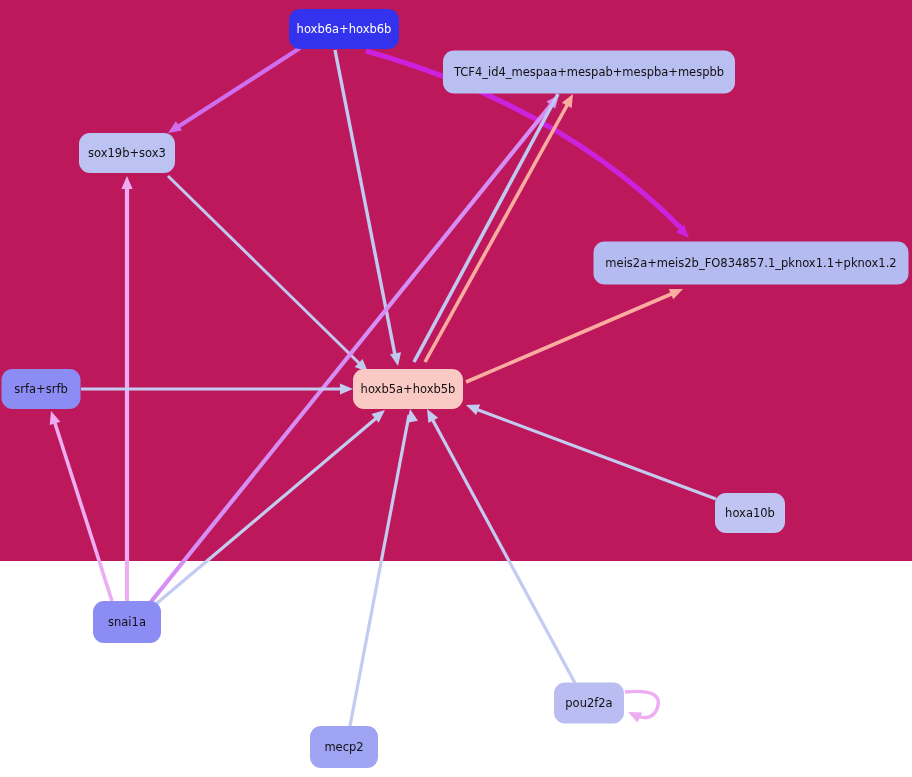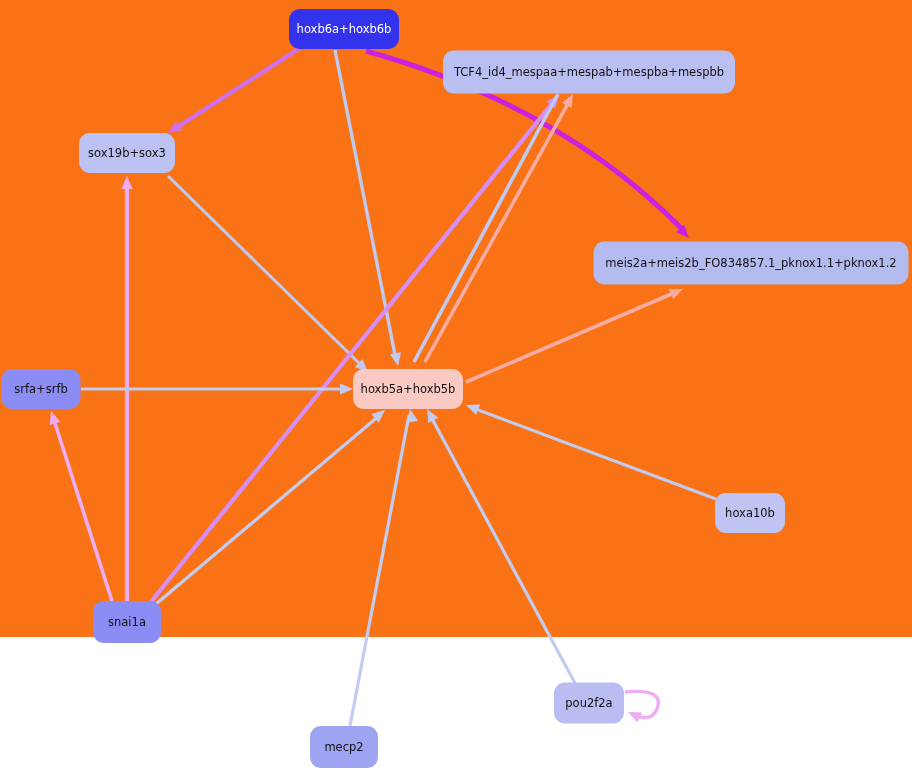--- a/index.html
+++ b/index.html
@@ -9,22 +9,22 @@
   }
   body {
     width: 912px;
     height: 777px;
     font-family: "DejaVu Sans", "Liberation Sans", sans-serif;
     overflow: hidden;
   }
   #graph-root {
     position: relative;
     width: 912px;
-    height: 637px;
-    background: #f97316;
+    height: 561px;
+    background: #be185d;
   }
   svg.network {
     display: block;
     width: 912px;
     height: 777px;
   }
   .node-rect {
     stroke: none;
   }
   .node-label {

